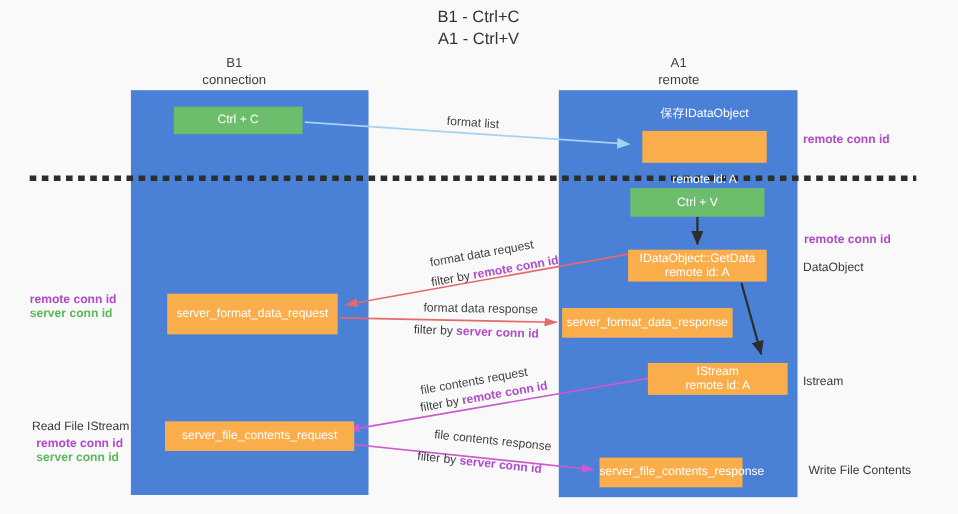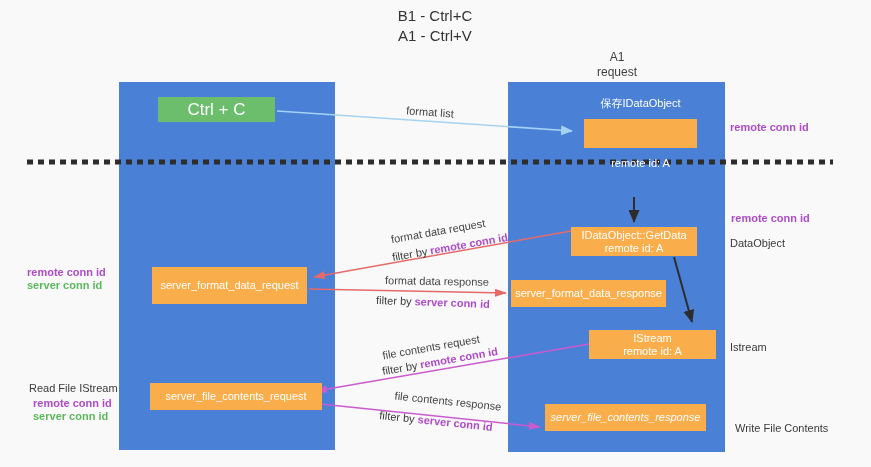--- a/index.html
+++ b/index.html
@@ -23,55 +23,59 @@
   }
   .lane-header{
     position:absolute; top:50px; width:140px; text-align:center;
     font-size:12px; line-height:15px; color:#3f3f3f; z-index:2;
   }
   #hdr-left{left:143px;} #hdr-right{left:547px;}
   .node{
     position:absolute; z-index:2; color:#fff; text-align:center;
     font-size:11px; display:flex; flex-direction:column; justify-content:center;
   }
-  .node.green{background:var(--box-green); font-size:17px;}
+  .node.green{background:var(--box-green); font-size:11px;}
   .node.orange{background:var(--box-orange);}
   .node .l{line-height:13px;}
   #ctrl-c{left:158px; top:97px; width:117px; height:25px;}
   #save-obj{left:584px; top:119px; width:113px; height:29px;gap:47px;}
   #ctrl-v{left:573px; top:171px; width:122px; height:26px;}
   #getdata{left:571px; top:227px; width:126px; height:29px;}
   #fmt-req{left:152px; top:267px; width:155px; height:37px;}
   #fmt-resp{left:511px; top:280px; width:155px; height:27px;}
   #istream{left:589px; top:330px; width:127px; height:29px;}
   #file-req{left:150px; top:383px; width:172px; height:27px;}
-  #file-resp{left:545px; top:404px; width:161px; height:27px;font-style:italic;}
+  #file-resp{left:545px; top:416px; width:130px; height:27px;}
   .side{position:absolute; font-size:11px; color:var(--ink); z-index:2; white-space:nowrap;}
   .side.purple{color:var(--text-purple); font-weight:bold;}
   .side.greenx{color:var(--text-green); font-weight:bold;}
   .albl{
     position:absolute; z-index:2; font-size:11px; color:#444; white-space:nowrap;
     transform-origin:center;
   }
   .albl .pfx{color:#3a3a3a; margin-right:3px;}
   .albl .hl{color:var(--text-purple); font-weight:bold;}
 </style>
 </head>
 <body>
 
 <div class="canvas">
 
   <div class="title">
     <div>B1 - Ctrl+C</div>
     <div>A1 - Ctrl+V</div>
   </div>
 
+  <div class="lane-header" id="hdr-left">
+    <div>B1</div>
+    <div>connection</div>
+  </div>
   <div class="lane-header" id="hdr-right">
     <div>A1</div>
-    <div>request</div>
+    <div>remote</div>
   </div>
 
   <div class="lane" id="lane-left"></div>
   <div class="lane" id="lane-right"></div>
 
   <svg class="overlay" width="871" height="467" viewBox="0 0 871 467">
     <defs>
       <marker id="mblue" markerUnits="userSpaceOnUse" markerWidth="12" markerHeight="10" refX="11" refY="5" orient="auto">
         <path d="M0,0 L12,5 L0,10 Z" style="fill:var(--arrow-lightblue)"></path>
       </marker>
@@ -105,20 +109,23 @@
 
   <div class="node green" id="ctrl-c">
     <div class="l">Ctrl + C</div>
   </div>
 
   <div class="node orange" id="save-obj">
     <div class="l">保存IDataObject</div>
     <div class="l">remote id: A</div>
   </div>
 
+  <div class="node green" id="ctrl-v">
+    <div class="l">Ctrl + V</div>
+  </div>
 
   <div class="node orange" id="getdata">
     <div class="l">IDataObject::GetData</div>
     <div class="l">remote id: A</div>
   </div>
 
   <div class="node orange" id="fmt-req">
     <div class="l">server_format_data_request</div>
   </div>
 

